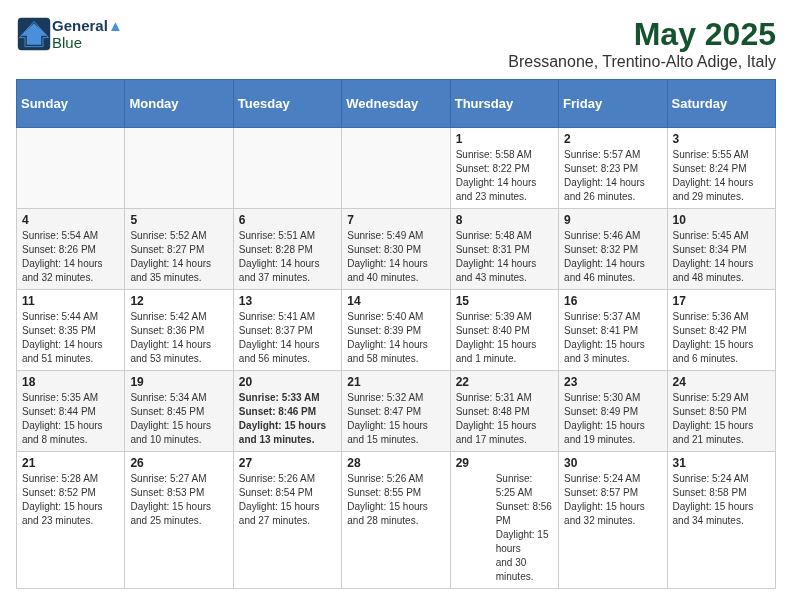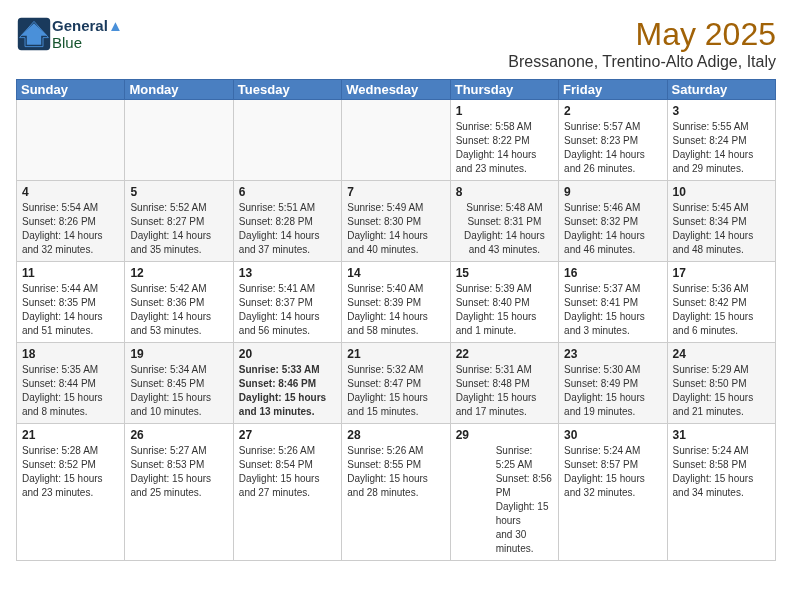--- a/index.html
+++ b/index.html
@@ -22,38 +22,38 @@
     }
     .logo-icon {
       width: 36px;
       height: 36px;
     }
     .title-block {
       text-align: right;
     }
     .month-year {
       font-size: 32px;
-      font-weight: normal;
-      color: #a16207;
+      font-weight: bold;
+      color: #14532d;
     }
     .location {
       font-size: 16px;
       color: #333;
     }
     table {
       width: 100%;
       border-collapse: collapse;
       table-layout: fixed;
     }
     thead th {
       background: #4a7fc1;
       color: #fff;
       font-size: 13px;
       font-weight: bold;
-      padding: 2px 4px;
+      padding: 16px 4px;
       text-align: left;
       border: 1px solid #3a6aaa;
     }
     tbody td {
       border: 1px solid #ccc;
       vertical-align: top;
       padding: 4px 5px;
       font-size: 10.5px;
       color: #222;
       height: 80px;
@@ -161,21 +161,21 @@
         </td>
         <td>
           <div class="day-num">7</div>
           <div class="cell-content" style="white-space: pre-line;">Sunrise: 5:49 AM
 Sunset: 8:30 PM
 Daylight: 14 hours
 and 40 minutes.</div>
         </td>
         <td>
           <div class="day-num">8</div>
-          <div class="cell-content" style="white-space: pre-line; text-align: center;">Sunrise: 5:48 AM
+          <div class="cell-content" style="white-space: pre-line;">Sunrise: 5:48 AM
 Sunset: 8:31 PM
 Daylight: 14 hours
 and 43 minutes.</div>
         </td>
         <td>
           <div class="day-num">9</div>
           <div class="cell-content" style="white-space: pre-line;">Sunrise: 5:46 AM
 Sunset: 8:32 PM
 Daylight: 14 hours
 and 46 minutes.</div>

